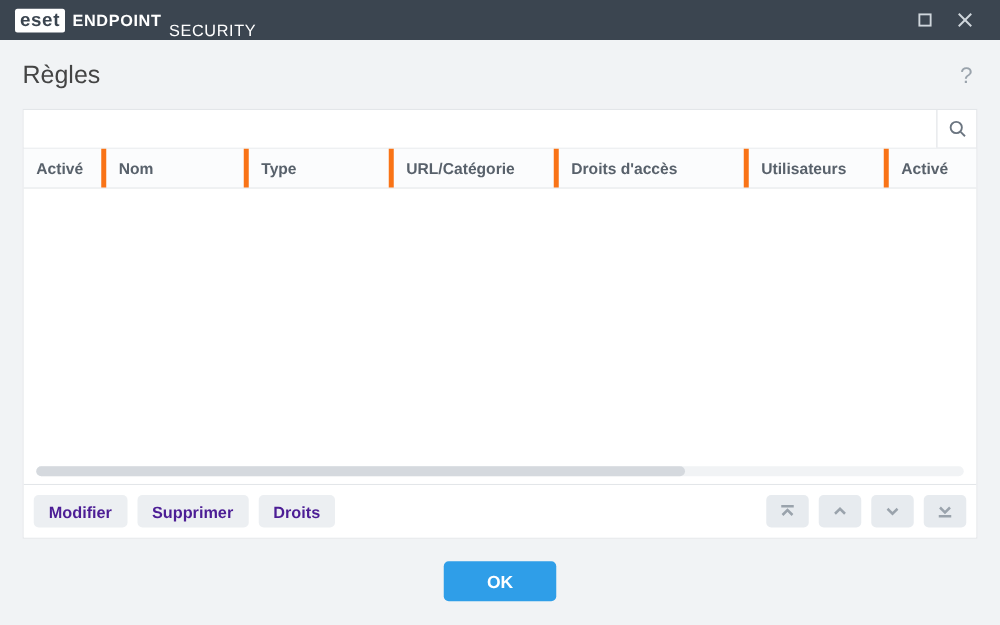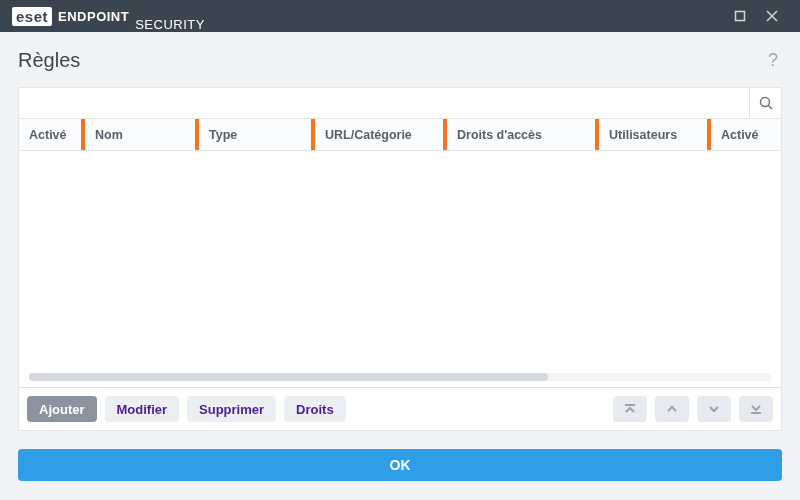--- a/index.html
+++ b/index.html
@@ -32,21 +32,21 @@
   .h-thumb { position: absolute; left: 0; top: 0; height: 100%; width: 70%; background: #d5d9de; border-radius: 4px; }
 
   .panel-actions { display: flex; align-items: center; gap: 8px; padding: 8px; border-top: 1px solid #e3e6e9; background: #fff; }
   .act-btn { height: 26px; padding: 0 12px; border: none; border-radius: 4px; font-size: 13px; font-weight: 600; cursor: pointer; }
   .act-primary { background: #8b949e; color: #fff; }
   .act-disabled { background: #eceff2; color: #4c1d95; cursor: default; }
   .actions-spacer { flex: 1; }
   .move-btn { width: 34px; height: 26px; border: none; border-radius: 4px; background: #e7ebef; display: flex; align-items: center; justify-content: center; color: #9aa3ac; cursor: default; }
   .move-btn svg { stroke: currentColor; fill: none; stroke-width: 2; }
 
-  .footer { display: flex; justify-content: flex-start; gap: 10px; padding: 18px; flex-direction: column; }
+  .footer { display: flex; justify-content: center; gap: 10px; padding: 18px; }
   .dlg-btn { min-width: 90px; height: 32px; border: none; border-radius: 4px; font-size: 14px; font-weight: 600; cursor: pointer; }
   .dlg-primary { background: #2f9ee8; color: #fff; }
   .dlg-secondary { background: #8b949e; color: #fff; }
 </style>
 </head>
 <body>
 
 <div class="titlebar">
   <div class="brand">
     <span class="brand-badge">eset</span>
@@ -97,21 +97,20 @@
           <div class="th" style="width: 62px; flex: 1 1 0%;">Activé</div>
         </div>
       <div class="tbody">
         <div class="h-scroll">
           <div class="h-thumb"></div>
         </div>
       </div>
     </div>
 
     <div class="panel-actions">
-      <button class="act-btn act-primary">Ajouter</button>
       <button class="act-btn act-disabled">Modifier</button>
       <button class="act-btn act-disabled">Supprimer</button>
       <button class="act-btn act-disabled">Droits</button>
       <div class="actions-spacer"></div>
       <button class="move-btn">
         <svg width="14" height="14" viewBox="0 0 14 14">
             <line x1="2" y1="3" x2="12" y2="3"></line>
             <polyline points="3,10 7,6 11,10"></polyline>
           </svg>
       </button>

